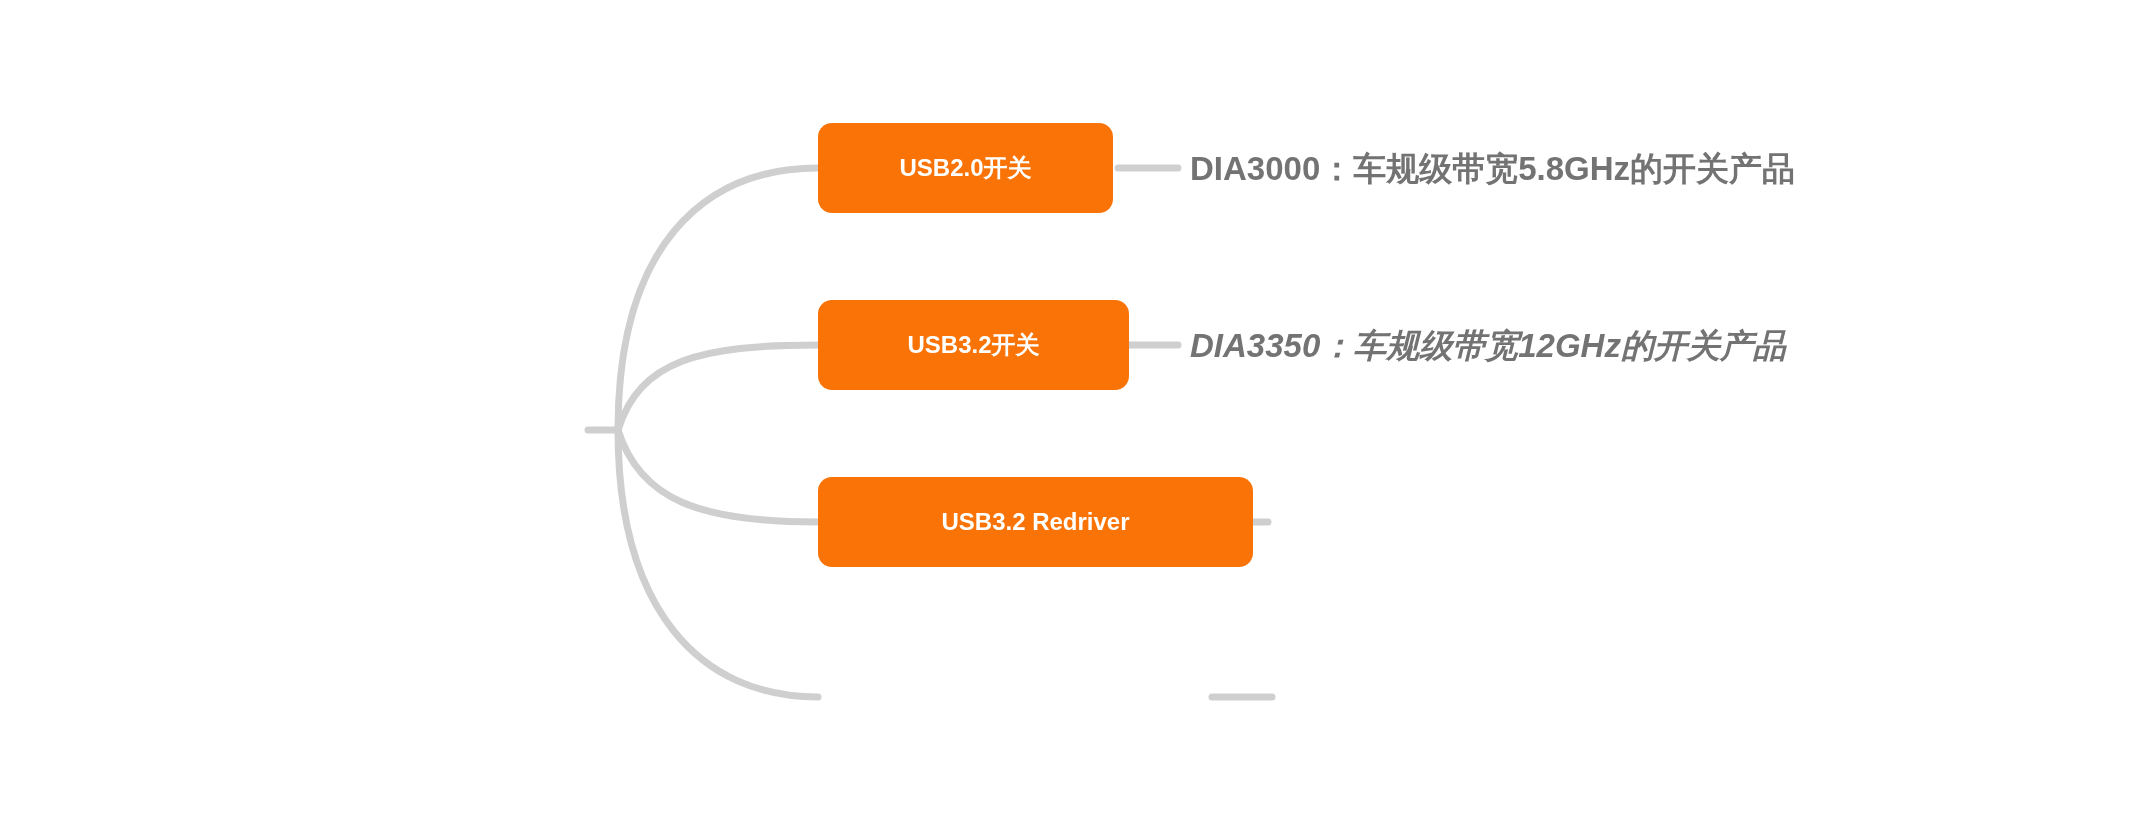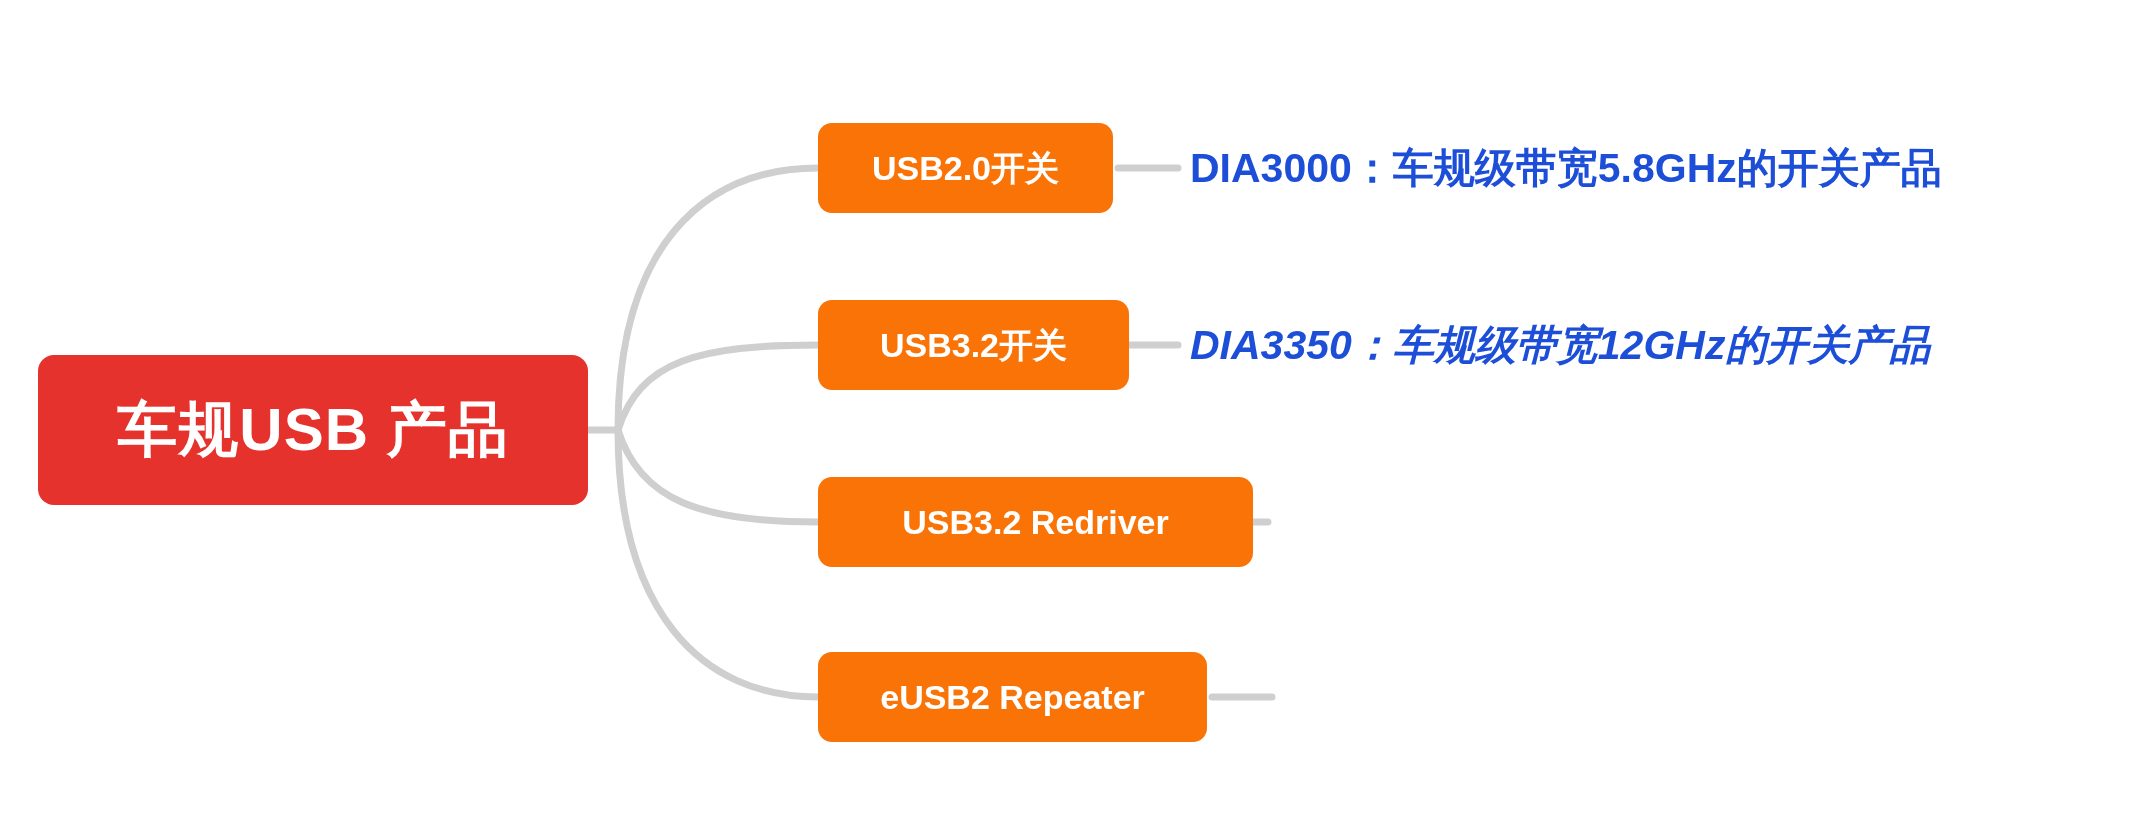--- a/index.html
+++ b/index.html
@@ -57,36 +57,36 @@
     background: #F97306;
     border-radius: 14px;
     display: flex;
     align-items: center;
     justify-content: center;
     box-sizing: border-box;
     height: 90px;
   }
   .branch-label {
     color: #ffffff;
-    font-size: 34px;
+    font-size: 24px;
     font-weight: bold;
     white-space: nowrap;
     line-height: 1;
   }
 
   .node-1 { left: 818px; top: 123px; width: 295px; }
   .node-2 { left: 818px; top: 300px; width: 311px; }
   .node-3 { left: 818px; top: 477px; width: 435px; }
   .node-4 { left: 818px; top: 652px; width: 389px; }
 
   
   .desc {
     position: absolute;
-    color: #1d4ed8;
-    font-size: 41px;
+    color: #737373;
+    font-size: 33px;
     font-weight: bold;
     white-space: nowrap;
     line-height: 1;
     transform: translateY(-50%);
   }
   .desc-1 { left: 1190px; top: 168px; }
   .desc-2 { left: 1190px; top: 345px; font-style: italic; }
   .desc-3 { left: 1280px; top: 522px; }
   .desc-4 { left: 1283px; top: 697px; }
 </style>
@@ -105,35 +105,29 @@
       <path d="M 618 430 C 640 500 700 522 818 522"></path>
       <path d="M 618 430 C 618 610 700 697 818 697"></path>
 
       <path d="M 1118 168 L 1178 168"></path>
       <path d="M 1118 345 L 1178 345"></path>
       <path d="M 1208 522 L 1268 522"></path>
       <path d="M 1212 697 L 1272 697"></path>
     </g>
   </svg>
 
-  <div class="root-node">
-    <span class="root-label">车规USB 产品</span>
-  </div>
 
   <div class="branch-node node-1">
     <span class="branch-label">USB2.0开关</span>
   </div>
   <div class="desc desc-1">DIA3000：车规级带宽5.8GHz的开关产品</div>
 
   <div class="branch-node node-2">
     <span class="branch-label">USB3.2开关</span>
   </div>
   <div class="desc desc-2">DIA3350：车规级带宽12GHz的开关产品</div>
 
   <div class="branch-node node-3">
     <span class="branch-label">USB3.2 Redriver</span>
   </div>
 
-  <div class="branch-node node-4">
-    <span class="branch-label">eUSB2 Repeater</span>
-  </div>
 
 </div>
 
 </body></html>

